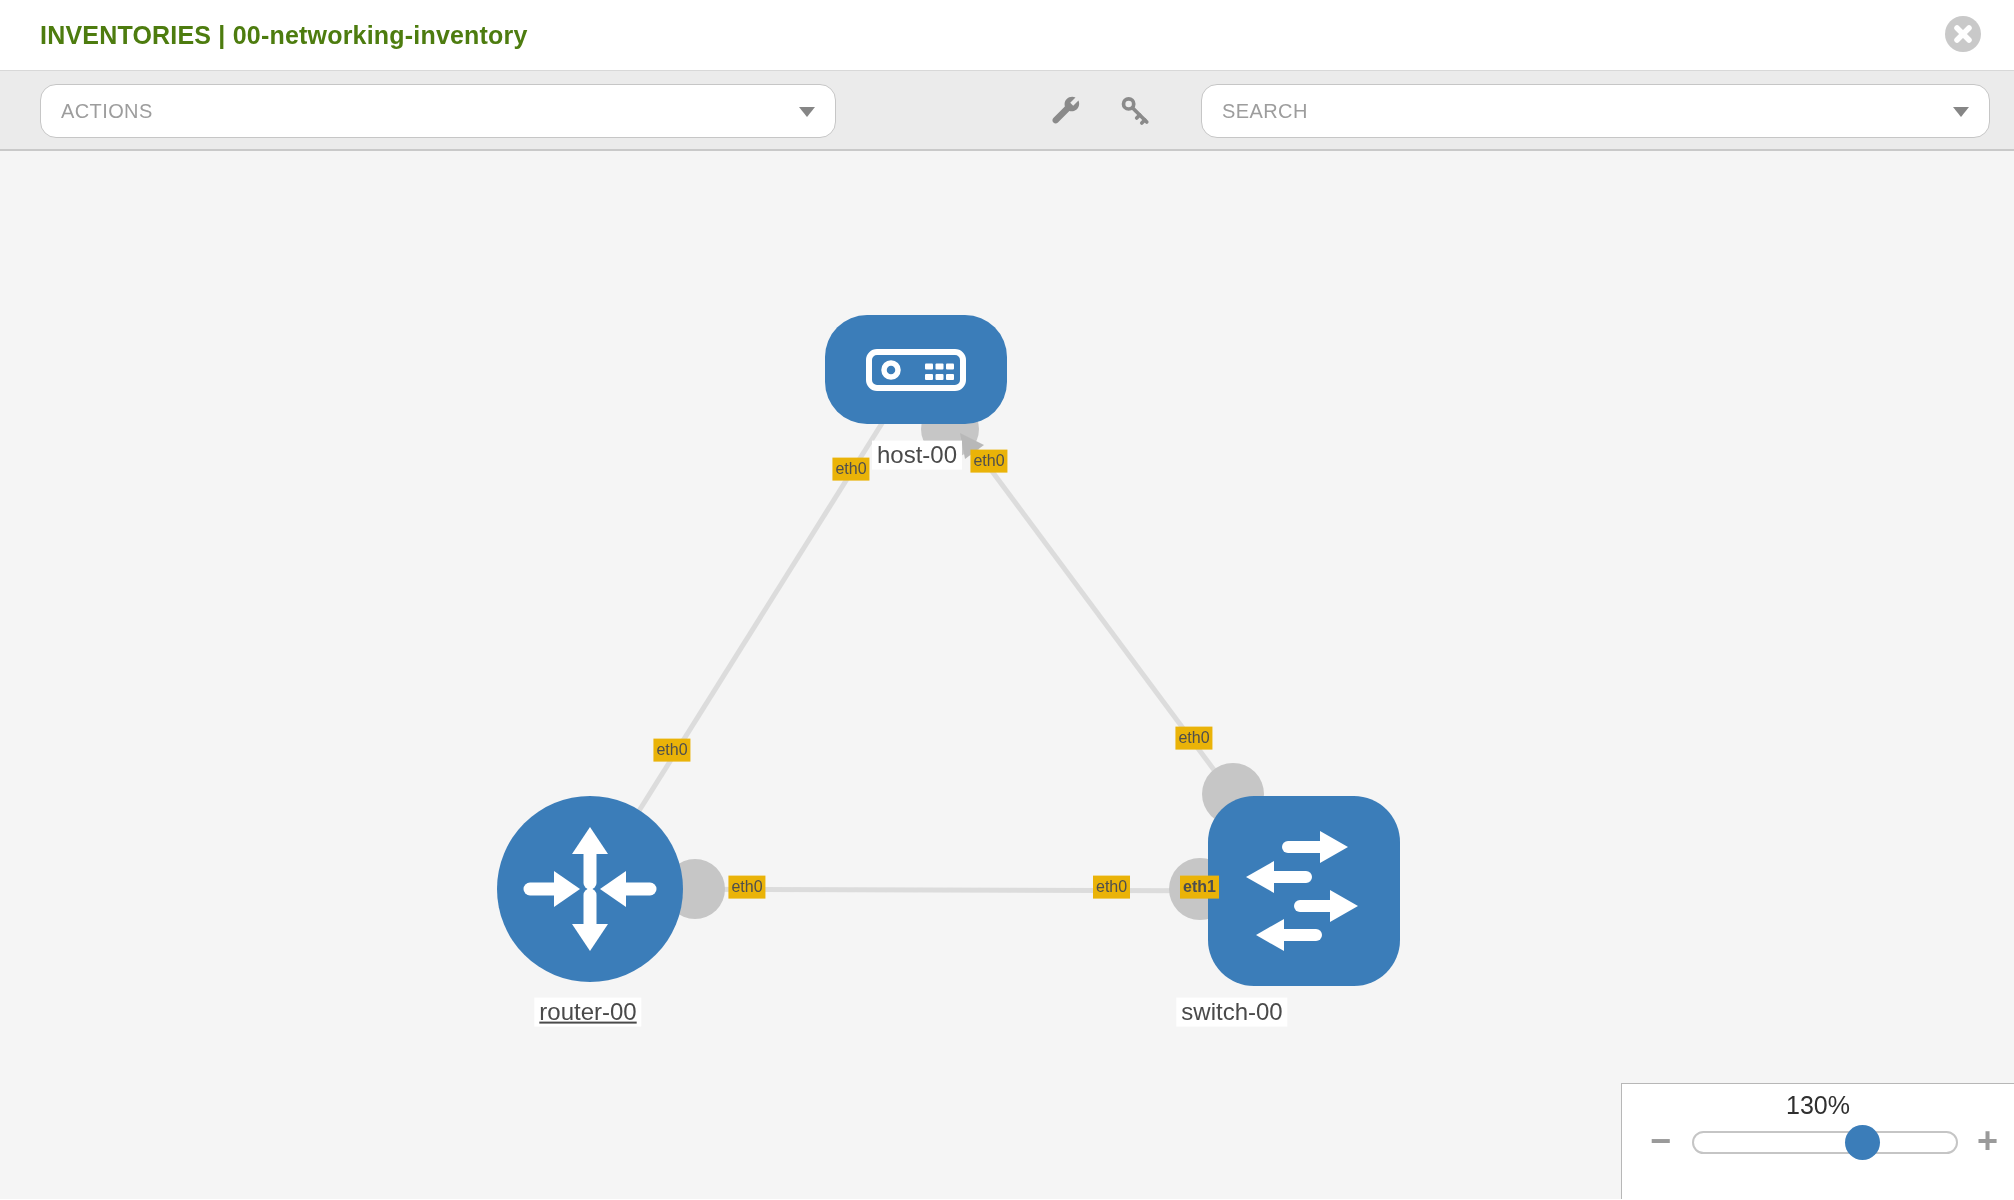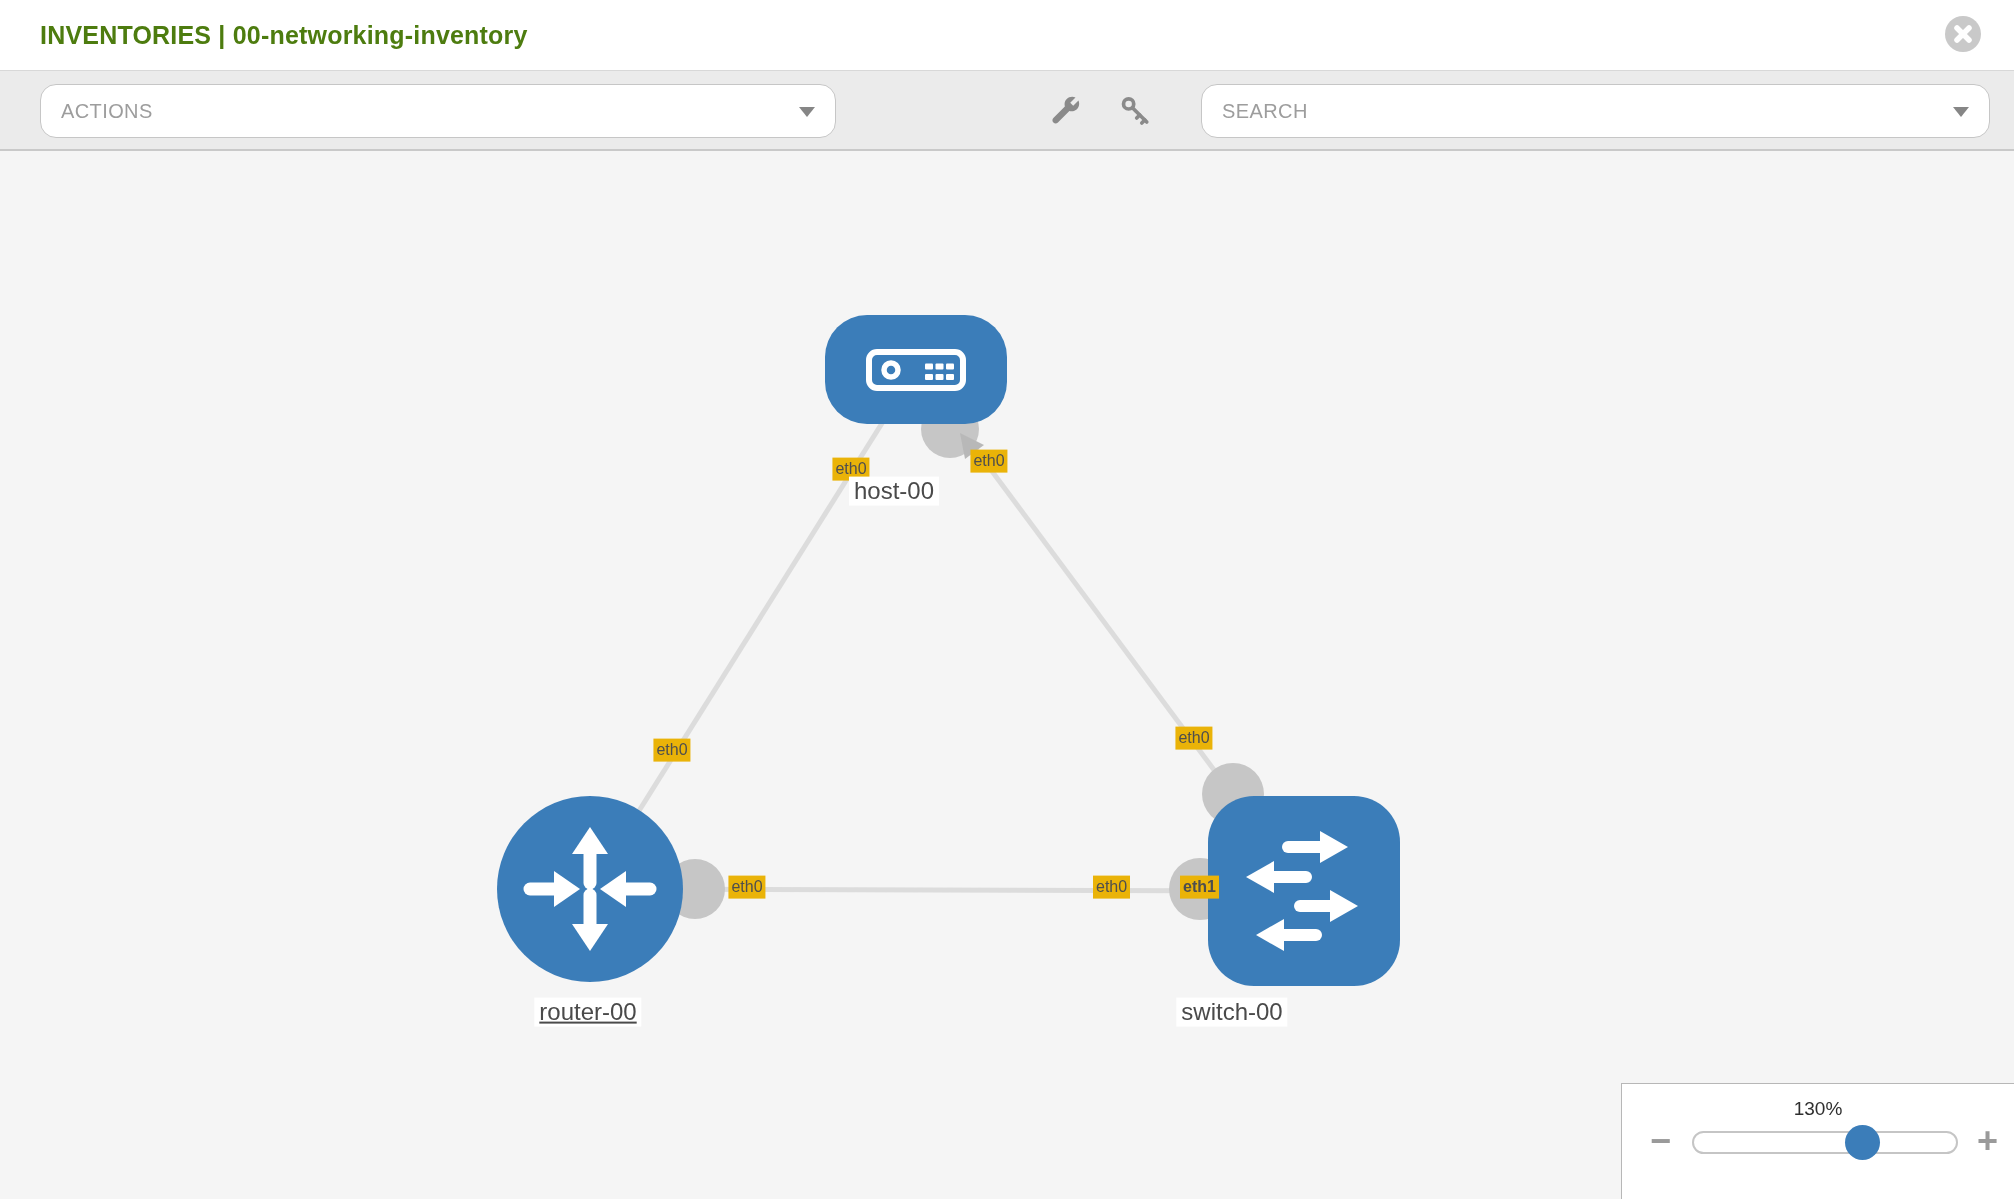--- a/index.html
+++ b/index.html
@@ -39,21 +39,21 @@
   .yonly    { transform: translateY(-50%); }
   .over     { z-index: 3; }
   .node-label { position: absolute; transform: translate(-50%, -50%); background: #ffffff;
                 color: #4a4a4a; font-size: 24px; line-height: 1.2; padding: 0 5px;
                 white-space: nowrap; z-index: 4; }
 
   
   .zoom-panel { position: absolute; right: 0; bottom: 0; width: 393px; height: 116px;
                 background: #ffffff; border: 1px solid #b7b7b7; border-right: none;
                 border-bottom: none; z-index: 10; }
-  .zoom-level { text-align: center; margin-top: 14px; font-size: 19px; color: #2f2f2f; }
+  .zoom-level { text-align: center; margin-top: 7px; font-size: 25px; color: #2f2f2f; }
   .zoom-minus, .zoom-plus { position: absolute; top: 39px; font-size: 36px; font-weight: 700;
                             color: #9a9a9a; line-height: 1; cursor: pointer; }
   .zoom-minus { left: 28px; }
   .zoom-plus  { right: 16px; }
   .zoom-track { position: absolute; left: 70px; top: 47px; width: 266px; height: 23px;
                 border: 2px solid #c5c5c5; border-radius: 12px; background: #ffffff; cursor: pointer; }
   .zoom-handle { position: absolute; left: 223px; top: 41px; width: 35px; height: 35px;
                  border-radius: 50%; background: #3b7db9; cursor: grab; z-index: 11; }
 </style>
 </head>
@@ -157,21 +157,21 @@
     </svg>
 
     <span class="port-label centered" style="left:851px;  top:318px;">eth0</span>
     <span class="port-label centered" style="left:989px;  top:310px;">eth0</span>
     <span class="port-label centered" style="left:672px;  top:599px;">eth0</span>
     <span class="port-label centered" style="left:747px;  top:736px;">eth0</span>
     <span class="port-label yonly" style="left:1093px; top:736px;">eth0</span>
     <span class="port-label yonly over" style="left:1180px; top:736px;font-weight:bold;">eth1</span>
     <span class="port-label centered" style="left:1194px; top:587px;">eth0</span>
 
-    <span class="node-label" style="left:894px;  top:304px;margin-top:36px;">host-00</span>
+    <span class="node-label" style="left:917px;  top:304px;">host-00</span>
     <span class="node-label" style="left:588px;  top:861px;text-decoration:underline;">router-00</span>
     <span class="node-label" style="left:1232px; top:861px;">switch-00</span>
 
     <div class="zoom-panel">
       <div class="zoom-level">130%</div>
       <div class="zoom-minus">−</div>
       <div class="zoom-track"></div>
       <div class="zoom-handle"></div>
       <div class="zoom-plus">+</div>
     </div>

